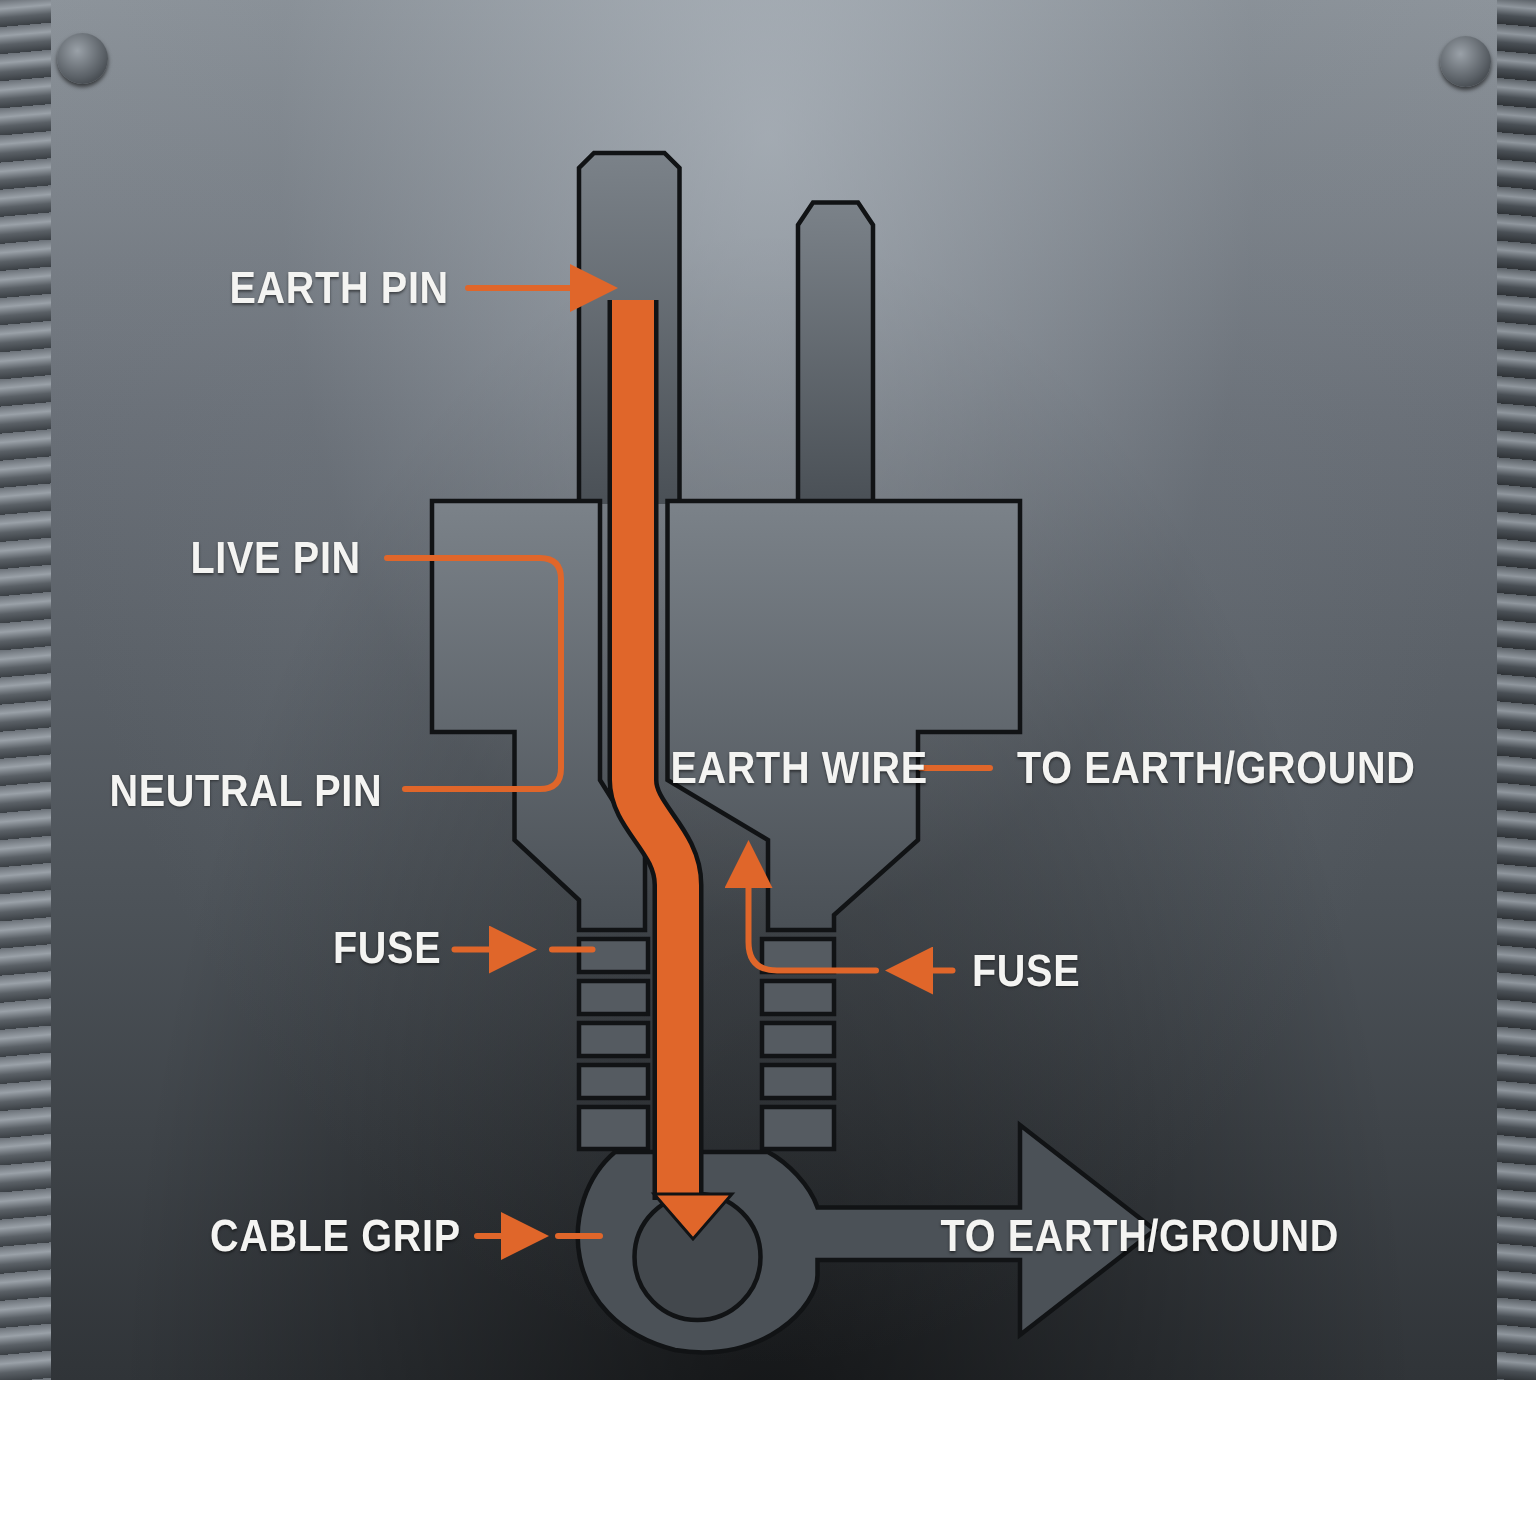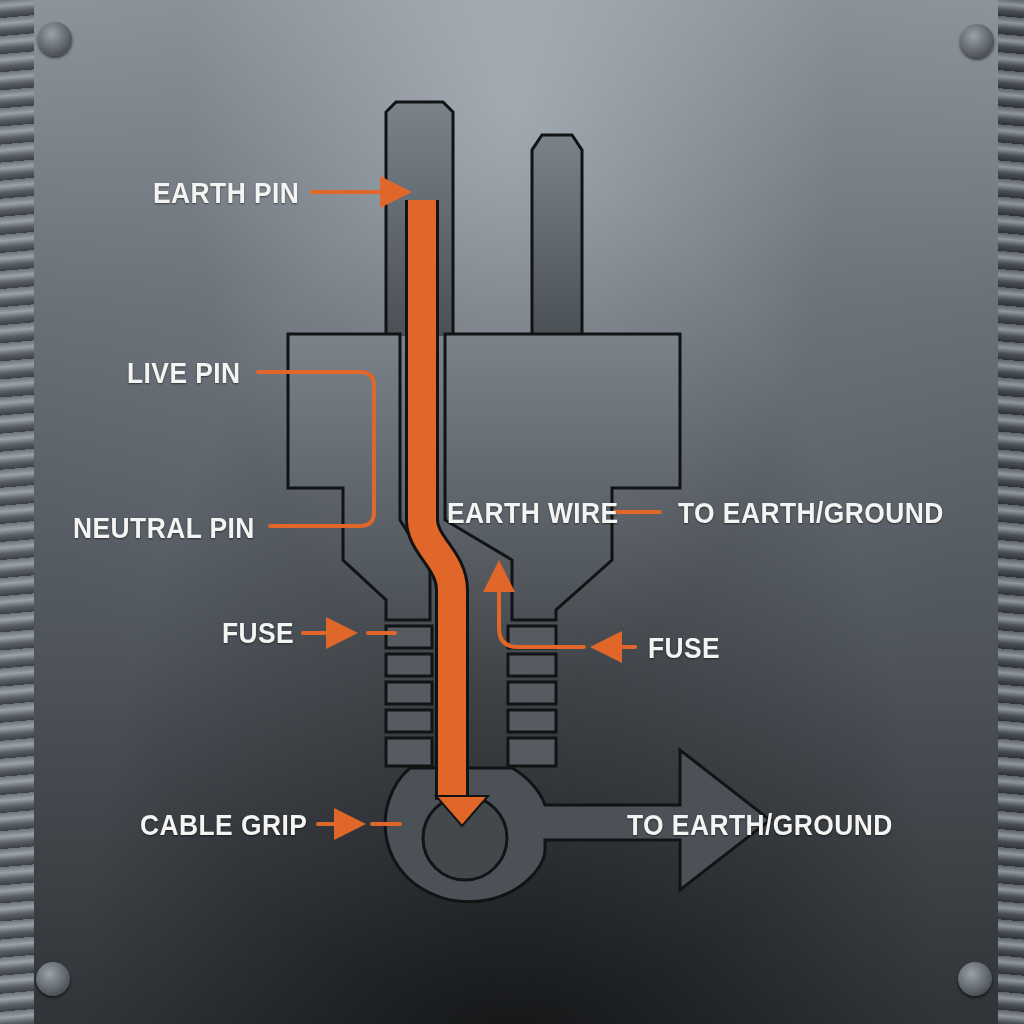--- a/index.html
+++ b/index.html
@@ -1,21 +1,21 @@
 <!DOCTYPE html>
 <html><head>
 <meta charset="utf-8">
 <style>
   html, body { margin: 0; padding: 0; }
   body {
     width: 1024px; height: 1024px; overflow: hidden;
     font-family: "Liberation Sans", "DejaVu Sans", sans-serif;
   }
   .plate {
-    position: relative; width: 1024px; height: 1024px;
+    position: relative; width: 1024px; height: 920px;
     background:
       radial-gradient(ellipse at 50% 10%, rgba(190,198,206,0.55) 0%, rgba(120,128,136,0.15) 45%, rgba(0,0,0,0) 70%),
       radial-gradient(ellipse at 50% 110%, rgba(0,0,0,0.6) 0%, rgba(0,0,0,0) 60%),
       linear-gradient(180deg, #8d949b 0%, #6a7078 30%, #4d5359 65%, #303438 100%);
     overflow: hidden;
   }
   .weld { position: absolute; top: 0; bottom: 0; width: 34px; }
   .weld.left { left: 0;
     background: repeating-linear-gradient(175deg, #6c7279 0px, #9aa1a8 6px, #5a6066 12px, #3b4045 18px); }
   .weld.right { right: 0; width: 26px;

